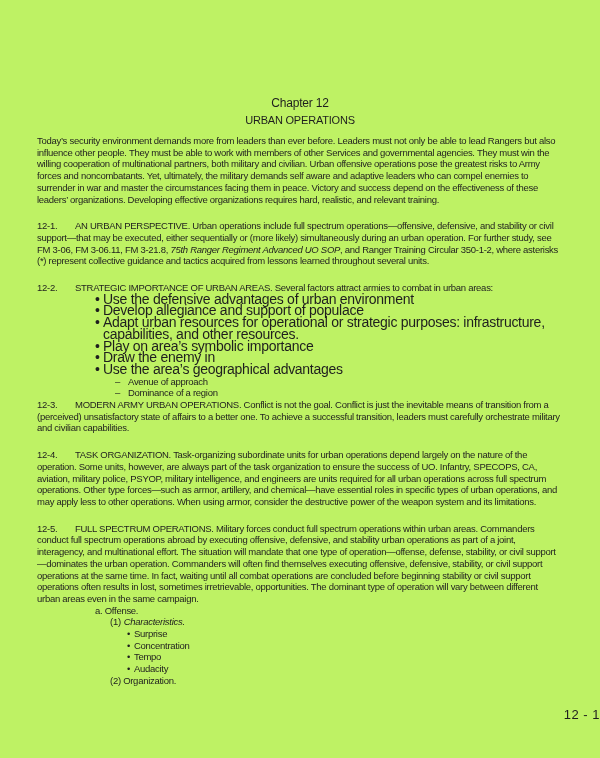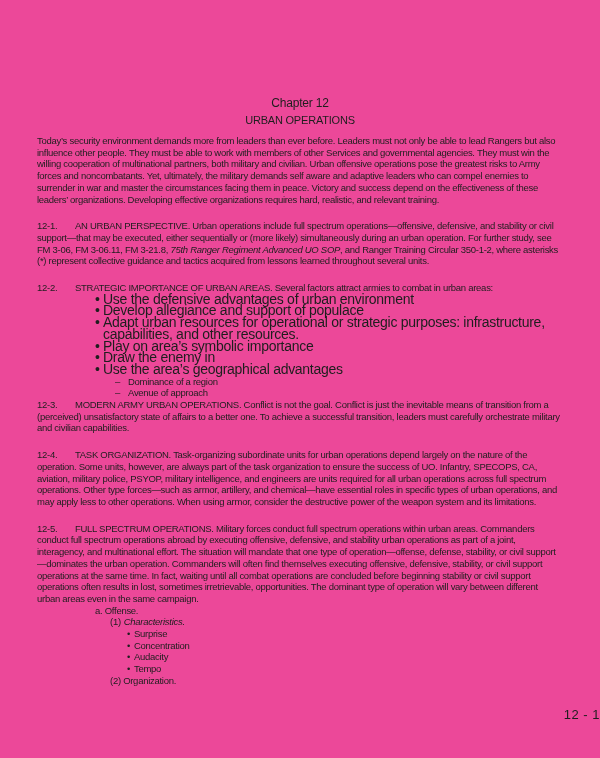--- a/index.html
+++ b/index.html
@@ -1,20 +1,20 @@
 <!DOCTYPE html>
 <html><head>
 <meta charset="utf-8">
 <style>
   html, body { margin: 0; padding: 0; background: #ffffff; }
   .page {
     position: relative;
     width: 600px;
     height: 758px;
-    background: #ec4899;
+    background: #bef264;
     font-family: "Liberation Sans", sans-serif;
     color: #1e1e1e;
     overflow: hidden;
     box-sizing: border-box;
     padding: 96px 37px 0 37px;
   }
   .chapter {
     text-align: center;
     font-size: 12px;
     letter-spacing: -0.2px;
@@ -102,35 +102,35 @@
   <p class="body"><span class="num">12-1.</span><span>AN URBAN PERSPECTIVE. Urban operations include full spectrum operations—offensive, defensive, and stability or civil support—that may be executed, either sequentially or (more likely) simultaneously during an urban operation. For further study, see FM&nbsp;3-06, FM&nbsp;3-06.11, FM&nbsp;3-21.8, </span><span class="ital">75th Ranger Regiment Advanced UO SOP</span><span>, and Ranger Training Circular 350-1-2, where asterisks (*) represent collective guidance and tactics acquired from lessons learned throughout several units.</span></p>
 
   <p class="body tight"><span class="num">12-2.</span><span>STRATEGIC IMPORTANCE OF URBAN AREAS. Several factors attract armies to combat in urban areas:</span></p>
   <ul class="blist mlist">
     <li class="b1">Use the defensive advantages of urban environment</li>
     <li class="b1">Develop allegiance and support of populace</li>
     <li class="b1">Adapt urban resources for operational or strategic purposes: infrastructure, capabilities, and other resources.</li>
     <li class="b1">Play on area’s symbolic importance</li>
     <li class="b1">Draw the enemy in</li>
     <li class="b1">Use the area’s geographical advantages</li>
+    <li class="b2">Avenue of approach</li>
     <li class="b2">Dominance of a region</li>
-    <li class="b2">Avenue of approach</li>
   </ul>
 
   <p class="body"><span class="num">12-3.</span><span>MODERN ARMY URBAN OPERATIONS. Conflict is not the goal. Conflict is just the inevitable means of transition from a (perceived) unsatisfactory state of affairs to a better one. To achieve a successful transition, leaders must carefully orchestrate military and civilian capabilities.</span></p>
 
   <p class="body"><span class="num">12-4.</span><span>TASK ORGANIZATION. Task-organizing subordinate units for urban operations depend largely on the nature of the operation. Some units, however, are always part of the task organization to ensure the success of UO. Infantry, SPECOPS, CA, aviation, military police, PSYOP, military intelligence, and engineers are units required for all urban operations across full spectrum operations. Other type forces—such as armor, artillery, and chemical—have essential roles in specific types of urban operations, and may apply less to other operations. When using armor, consider the destructive power of the weapon system and its limitations.</span></p>
 
   <p class="body tight"><span class="num">12-5.</span><span>FULL SPECTRUM OPERATIONS. Military forces conduct full spectrum operations within urban areas. Commanders conduct full spectrum operations abroad by executing offensive, defensive, and stability urban operations as part of a joint, interagency, and multinational effort. The situation will mandate that one type of operation—offense, defense, stability, or civil support—dominates the urban operation. Commanders will often find themselves executing offensive, defensive, stability, or civil support operations at the same time. In fact, waiting until all combat operations are concluded before beginning stability or civil support operations often results in lost, sometimes irretrievable, opportunities. The dominant type of operation will vary between different urban areas even in the same campaign.</span></p>
 
   <div class="oa">a. Offense.</div>
   <div class="o1"><span class="pfx">(1)</span><span class="ital">Characteristics.</span></div>
   <ul class="oblist">
     <li class="ob">Surprise</li>
     <li class="ob">Concentration</li>
+    <li class="ob">Tempo</li>
     <li class="ob">Audacity</li>
-    <li class="ob">Tempo</li>
   </ul>
   <div class="o1">(2) Organization.</div>
 
   <div class="footer">12 - 1</div>
 
 </div>
 
 </body></html>

